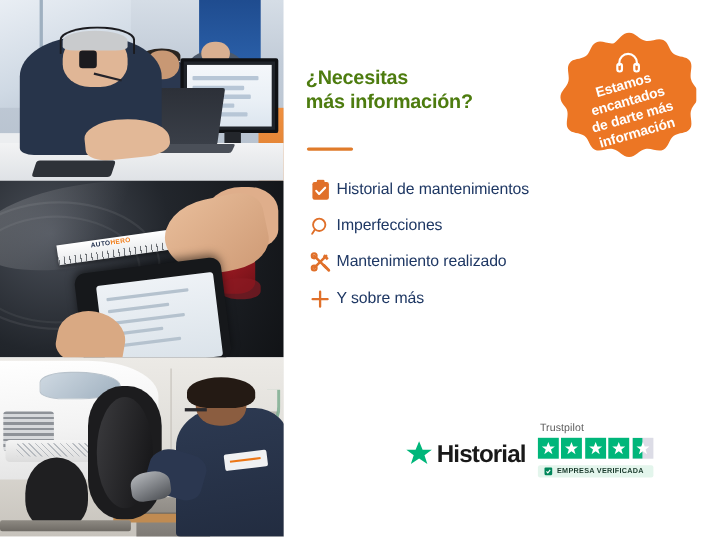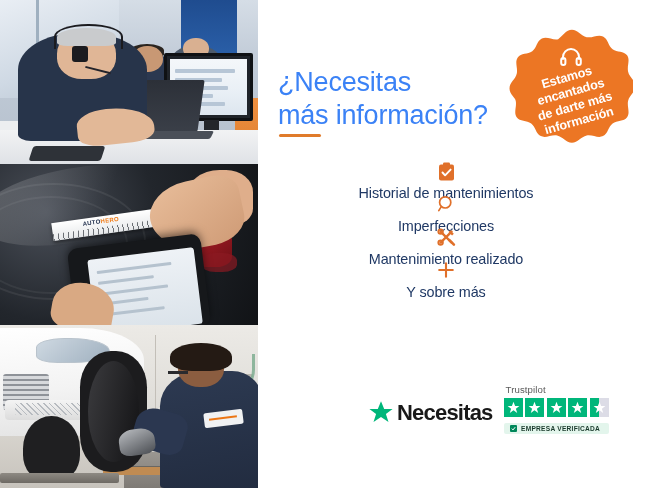--- a/index.html
+++ b/index.html
@@ -343,25 +343,25 @@
     flex: 1 1 auto;
     background: #ffffff;
     padding: 0;
   }
 
   .heading {
     position: absolute;
     left: 20px;
     top: 48px;
     width: 250px;
-    font-size: 27px;
-    font-weight: 400;
+    font-size: 18px;
+    font-weight: 700;
     line-height: 1.22;
     letter-spacing: -0.2px;
-    color: #3b82f6;
+    color: #4d7c0f;
     white-space: pre-line;
   }
   .divider {
     position: absolute;
     left: 21px;
     top: 134px;
     width: 42px;
     height: 3px;
     background: #e07b2a;
     border-radius: 2px;
@@ -372,21 +372,20 @@
     position: absolute;
     left: 18px;
     top: 156px;
     width: 340px;
   }
   .feature {
     display: flex;
     align-items: center;
     height: 33px;
     margin-bottom: 0px;
-    flex-direction: column;
   }
   .feature-icon {
     width: 30px;
     flex: 0 0 30px;
     display: flex;
     align-items: center;
     justify-content: center;
   }
   .feature-label {
     font-size: 14.4px;
@@ -691,21 +690,21 @@
         <span class="feature-label">Y sobre más</span>
       </div>
     </div>
 
 
     <div class="trustpilot">
       <div class="tp-logo">
         <svg width="26" height="25" viewBox="0 0 26 25">
           <path fill="#00b67a" d="M13 1.2 L16.2 8.9 L24.6 8.9 L17.9 13.9 L20.5 21.9 L13 16.9 L5.5 21.9 L8.1 13.9 L1.4 8.9 L9.8 8.9 Z"></path>
         </svg>
-        <span class="tp-logo-word">Necesitas</span>
+        <span class="tp-logo-word">Historial</span>
       </div>
 
       <div class="tp-rating">
         <span class="tp-excelente">Trustpilot</span>
         <div class="tp-stars">
           <span class="tp-star-box">
             <svg width="13" height="13" viewBox="0 0 13 13">
                 <path fill="#fff" d="M6.5 0.8 L8.1 5 L12.4 5 L8.9 7.7 L10.2 12 L6.5 9.3 L2.8 12 L4.1 7.7 L0.6 5 L4.9 5 Z"></path>
               </svg>
           </span>

